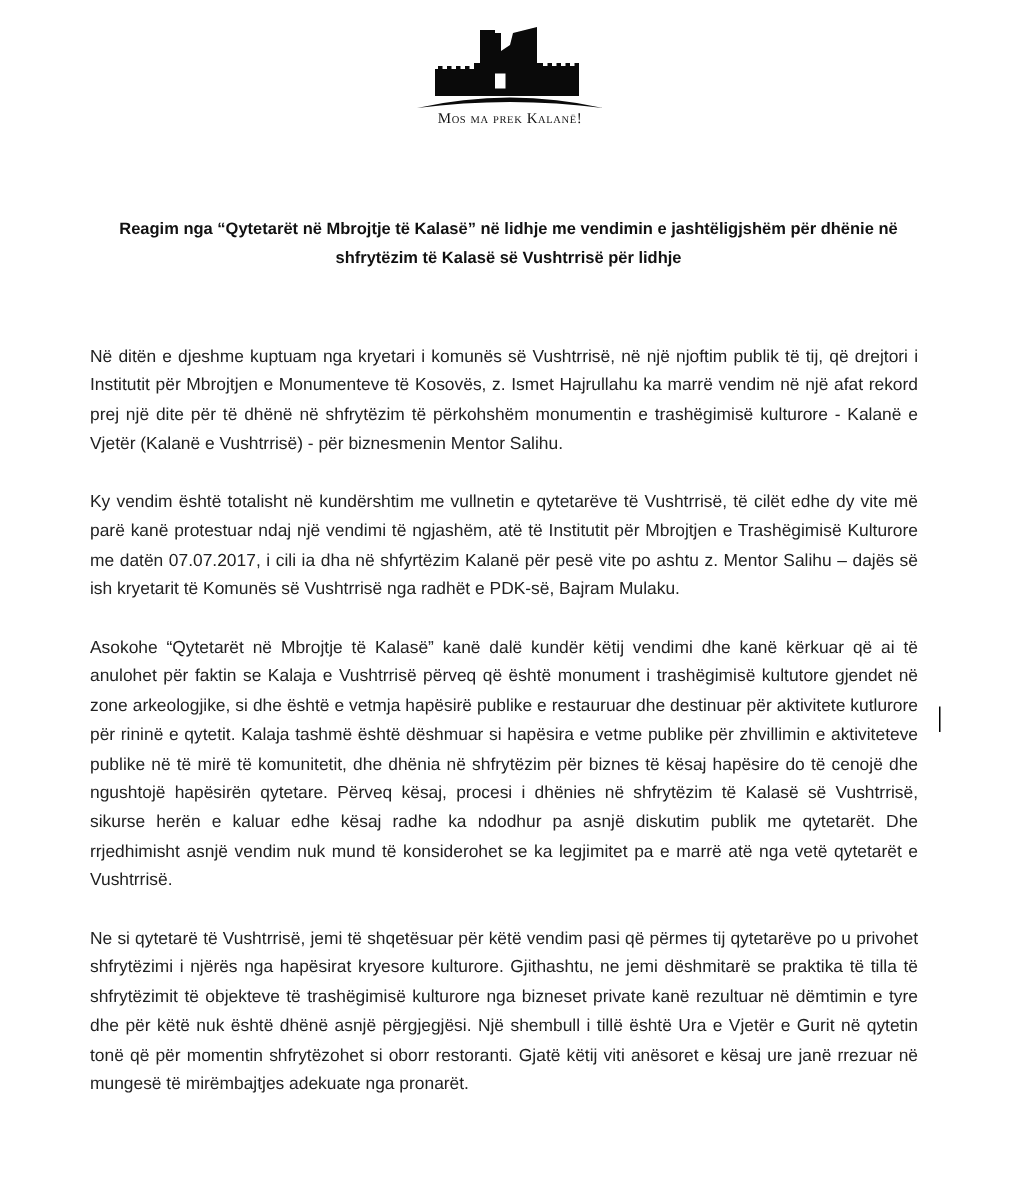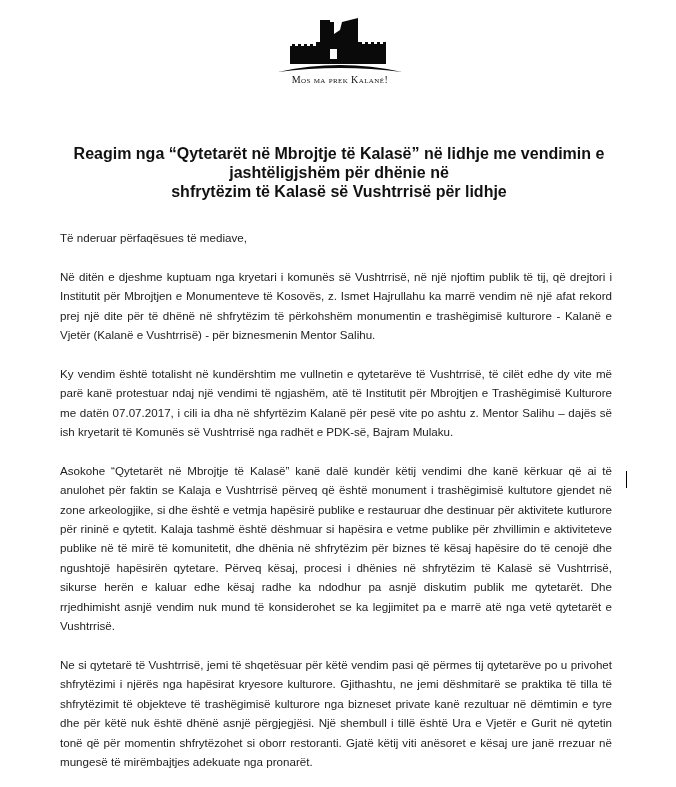--- a/index.html
+++ b/index.html
@@ -14,21 +14,21 @@
     }
     .logo svg { display: block; margin: 0 auto; }
     .logo-caption {
       position: absolute; left: 0; right: 0; top: 70px;
       font-family: "Liberation Serif", "DejaVu Serif", serif;
       font-size: 10px; letter-spacing: 0.4px; color: #111;
       font-variant: small-caps; text-align: center; white-space: nowrap;
     }
     .title {
       position: absolute; left: 58px; width: 562px; top: 144px;
-      text-align: center; font-weight: bold; font-size: 16px; line-height: 19px;
+      text-align: center; font-weight: bold; font-size: 11px; line-height: 19px;
       color: #111;
     }
     .doc-body {
       position: absolute; left: 60px; width: 552px; top: 228px;
       font-size: 11.6px; line-height: 19.4px; color: #222;
     }
     .doc-body p { margin: 0 0 19.4px 0; text-align: justify; text-align-last: left; }
     .doc-body p.salutation { margin-bottom: 19.4px; }
     .cursor {
       position: absolute; left: 626px; top: 471px; width: 1px; height: 17px;
@@ -53,21 +53,20 @@
   </svg>
   <div class="logo-caption">Mos ma prek Kalanë!</div>
 </div>
 
 <div class="title">
   <div>Reagim nga “Qytetarët në Mbrojtje të Kalasë” në lidhje me vendimin e jashtëligjshëm për dhënie në</div>
   <div>shfrytëzim të Kalasë së Vushtrrisë për lidhje</div>
 </div>
 
 <div class="doc-body">
-  <p class="salutation">Të nderuar përfaqësues të mediave,</p>
   <p>Në ditën e djeshme kuptuam nga kryetari i komunës së Vushtrrisë, në një njoftim publik të tij, që  drejtori i Institutit për Mbrojtjen e Monumenteve të Kosovës, z. Ismet Hajrullahu ka marrë vendim në një afat rekord prej një dite për të dhënë në shfrytëzim  të përkohshëm monumentin e trashëgimisë kulturore - Kalanë e Vjetër (Kalanë e Vushtrrisë) - për biznesmenin Mentor Salihu.</p>
   <p>Ky vendim është totalisht në kundërshtim me vullnetin e qytetarëve të Vushtrrisë, të cilët edhe dy vite më parë kanë protestuar ndaj një vendimi të ngjashëm, atë të Institutit për Mbrojtjen e Trashëgimisë Kulturore me datën 07.07.2017, i cili ia dha në shfyrtëzim Kalanë për pesë vite po ashtu z. Mentor Salihu – dajës së ish kryetarit të Komunës së Vushtrrisë nga radhët e PDK-së, Bajram Mulaku.</p>
   <p>Asokohe “Qytetarët në Mbrojtje të Kalasë” kanë dalë kundër këtij vendimi dhe kanë kërkuar që ai të anulohet për faktin se Kalaja e Vushtrrisë përveq që është monument i trashëgimisë kultutore gjendet në zone arkeologjike, si dhe është e vetmja hapësirë publike e restauruar dhe destinuar për aktivitete kutlurore për rininë e qytetit. Kalaja tashmë është dëshmuar si hapësira e vetme publike për zhvillimin e aktiviteteve publike në të mirë të komunitetit, dhe dhënia në shfrytëzim për biznes të kësaj hapësire do të cenojë dhe ngushtojë hapësirën qytetare. Përveq kësaj, procesi i dhënies në shfrytëzim të Kalasë së Vushtrrisë, sikurse herën e kaluar edhe kësaj radhe ka ndodhur pa asnjë diskutim publik me qytetarët. Dhe rrjedhimisht asnjë vendim nuk mund të konsiderohet se ka legjimitet pa e marrë atë nga vetë qytetarët e Vushtrrisë.</p>
   <p>Ne si qytetarë të Vushtrrisë, jemi të shqetësuar për këtë vendim pasi që përmes tij qytetarëve po u privohet shfrytëzimi i njërës nga hapësirat kryesore kulturore. Gjithashtu, ne jemi dëshmitarë se praktika të tilla të shfrytëzimit të objekteve të trashëgimisë kulturore nga bizneset private kanë rezultuar në dëmtimin e tyre dhe për këtë nuk është dhënë asnjë përgjegjësi. Një shembull i tillë është Ura e Vjetër e Gurit në qytetin tonë që për momentin shfrytëzohet si oborr restoranti. Gjatë këtij viti anësoret e kësaj ure janë rrezuar në mungesë të mirëmbajtjes adekuate nga pronarët.</p>
 
 </div>
 
 <div class="cursor"></div>
 
 </body></html>

